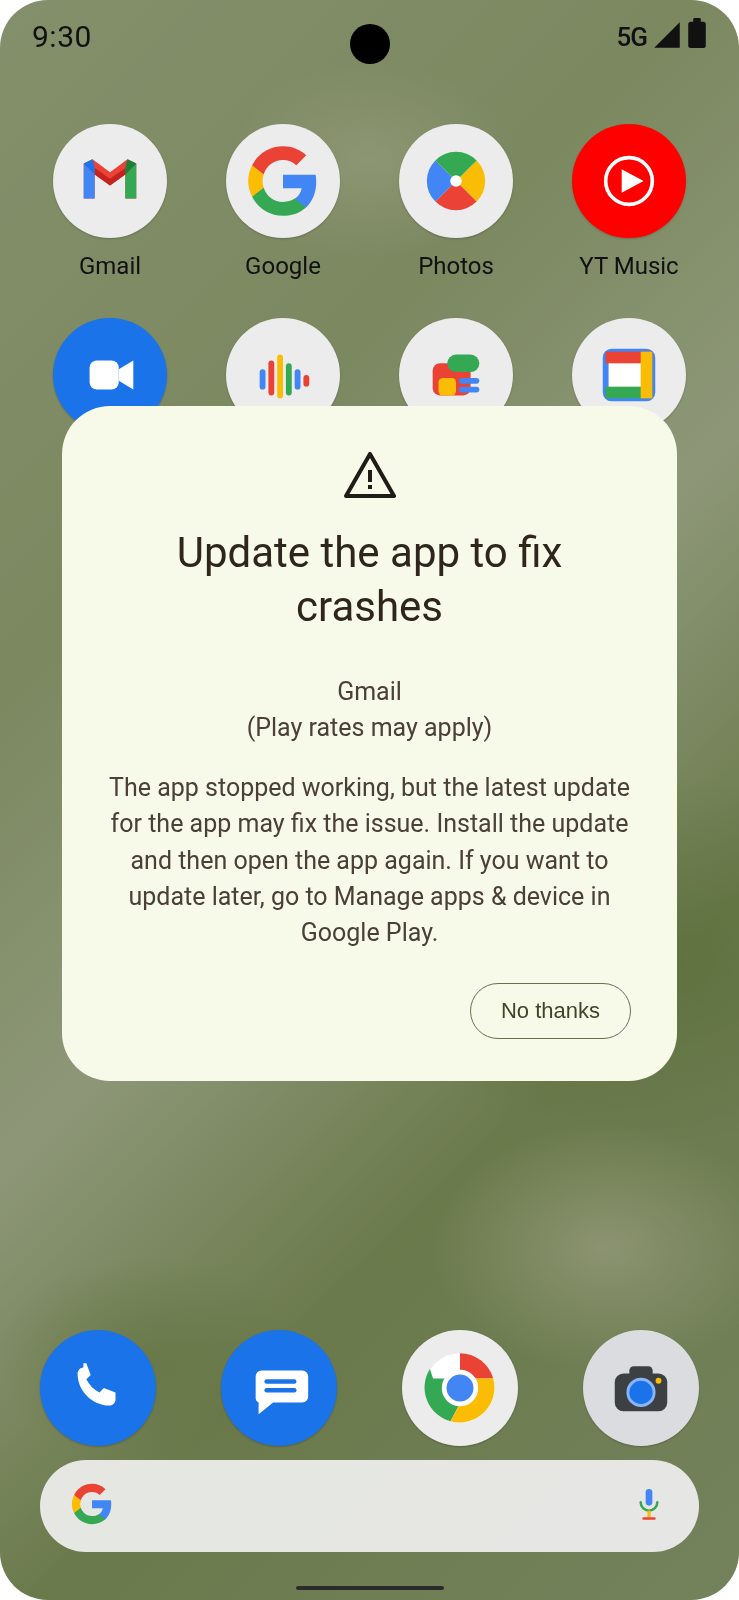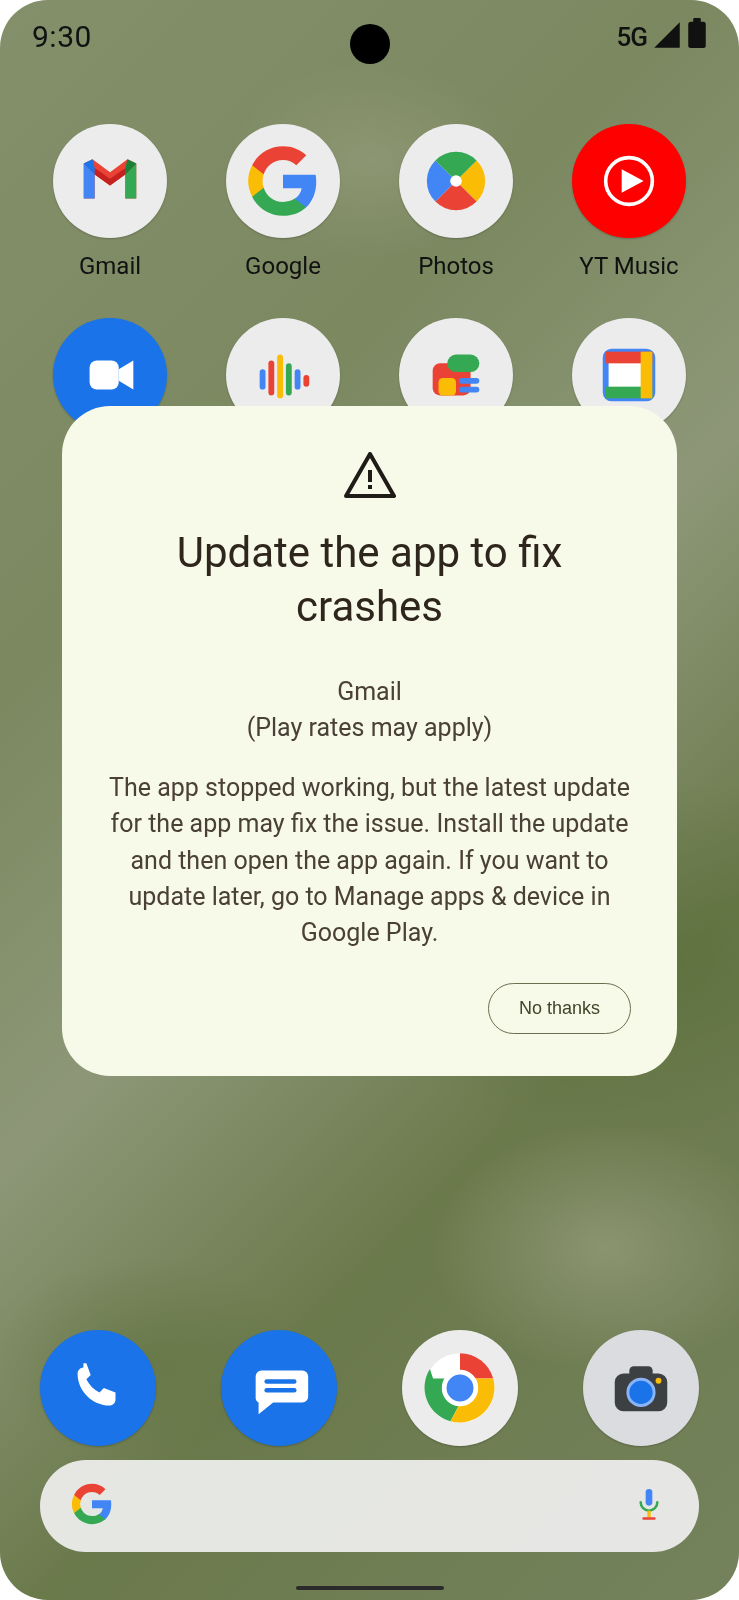--- a/index.html
+++ b/index.html
@@ -198,21 +198,21 @@
       line-height: 1.45;
       color: #4a4036;
       margin-bottom: 32px;
     }
     .dialog-actions {
       display: flex;
       justify-content: flex-end;
       gap: 18px;
     }
     .btn {
-      font-size: 18px;
+      font-size: 22px;
       font-weight: 500;
       border-radius: 30px;
       padding: 14px 30px;
       border: none;
       cursor: pointer;
     }
     .btn-outline {
       background: transparent;
       border: 1px solid #6b6f4e;
       color: #3f4528;

